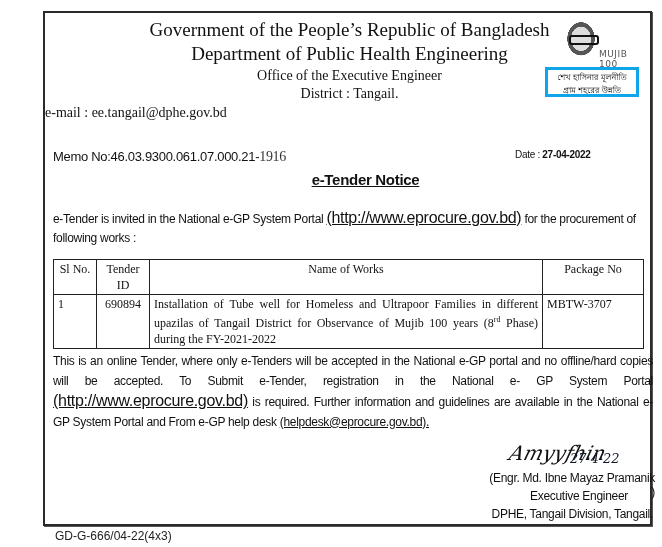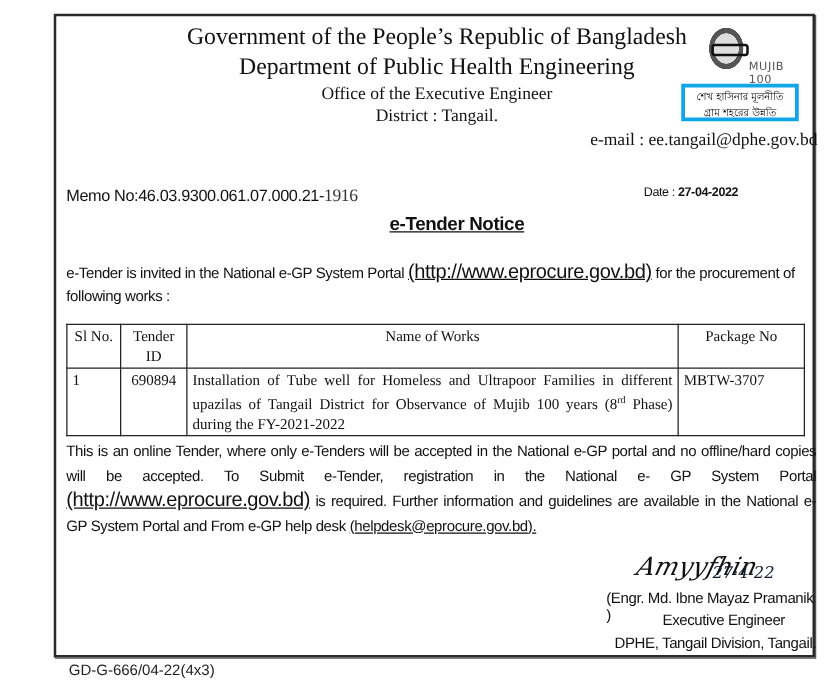--- a/index.html
+++ b/index.html
@@ -21,21 +21,21 @@
       background: linear-gradient(135deg, #e6c15a, #b88a25); border-radius: 30px 4px 30px 4px; }
     .logo-zero { left: 68px; top: 26px; width: 40px; height: 40px; border-radius: 50%;
       background: radial-gradient(circle at 40% 40%, #f2d77a, #b5862a); }
     .logo-fig { left: 82px; top: 30px; width: 6px; height: 30px; background: #222; transform: rotate(25deg); border-radius: 3px; }
 
     
     .h1 { left: 0; width: 609px; text-align: center; top: 6px; font-size: 19px; }
     .h2 { left: 0; width: 609px; text-align: center; top: 30px; font-size: 19px; }
     .h3 { left: 0; width: 609px; text-align: center; top: 55px; font-size: 14px; }
     .h4 { left: 0; width: 609px; text-align: center; top: 73px; font-size: 14px; }
-    .h5 { left: 0; width: 609px; text-align: right; top: 92px; font-size: 14px; }
+    .h5 { left: 0; width: 609px; text-align: left; top: 92px; font-size: 14px; }
 
     
     .logo-right { left: 500px; top: 6px; width: 96px; height: 78px; }
     .portrait { left: 16px; top: 0px; width: 40px; height: 44px;
       background: radial-gradient(ellipse at 50% 45%, #ddd 0 35%, #555 36% 48%, #fff 49%); border-radius: 50% 50% 40% 40%; }
     .glasses { left: 24px; top: 16px; width: 26px; height: 6px; border: 2px solid #111; border-radius: 3px; }
     .mujib-tag { left: 54px; top: 30px; font-size: 9px; color: #555; font-family: "DejaVu Sans", sans-serif; letter-spacing: 0.5px; }
     .mujib-box { left: 0px; top: 48px; width: 94px; height: 30px; border: 3px solid #0ea5e9; box-sizing: border-box;
       font-size: 8px; text-align: center; line-height: 13px; font-family: "DejaVu Sans", sans-serif; padding-top: 1px; }
 
@@ -57,21 +57,21 @@
     .c1 { width: 34px; } .c2 { width: 44px; } .c4 { width: 92px; }
     .works { text-align: justify; }
     .works sup { font-size: 8px; }
 
     .para2 { left: 8px; top: 339px; width: 600px; font-size: 12px; line-height: 19.5px; text-align: justify; }
     .para2 u { text-decoration: underline; }
 
     .sig { left: 455px; top: 428px; width: 120px; height: 30px; }
     .sig-scribble { position:absolute; left: 10px; top: 0; font-family: "DejaVu Serif", serif; font-style: italic; font-size: 20px; color:#111; transform: skewX(-15deg); }
     .sig-date { position:absolute; left: 70px; top: 10px; font-family: "DejaVu Serif", serif; font-style: italic; font-size: 13px; color:#0f172a; }
-    .sign-name { left: 440px; top: 458px; width: 170px; font-size: 12px; }
+    .sign-name { left: 440px; top: 458px; width: 170px; text-align: right; font-size: 12px; }
     .sign-title { left: 440px; top: 476px; width: 170px; text-align: center; font-size: 12px; padding-left: 18px; box-sizing: border-box; }
     .sign-office { left: 410px; top: 494px; width: 198px; text-align: right; font-size: 12px; }
     .code { left: 10px; top: 516px; font-size: 12px; font-family: "Liberation Sans", sans-serif; color: #222; }
   </style>
 </head>
 <body>
 
 <div class="frame">
 
 

